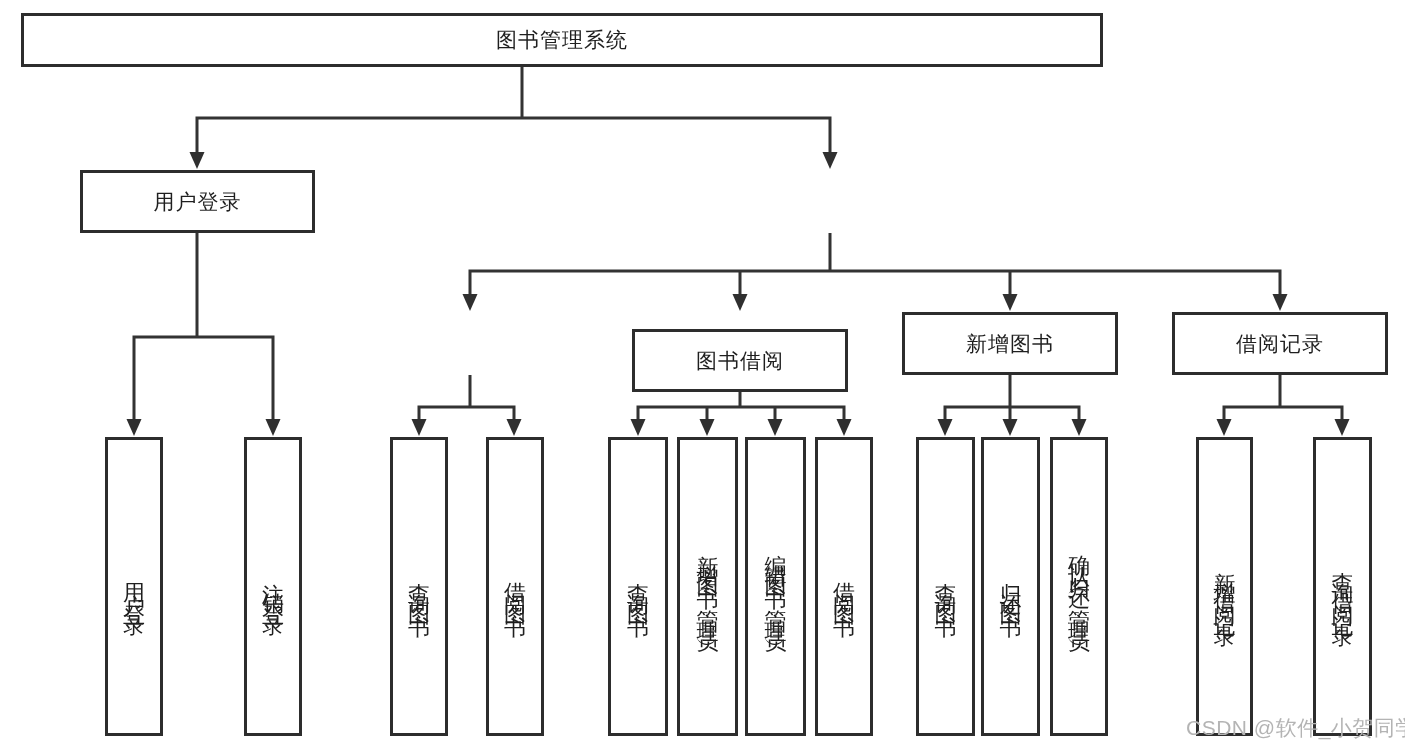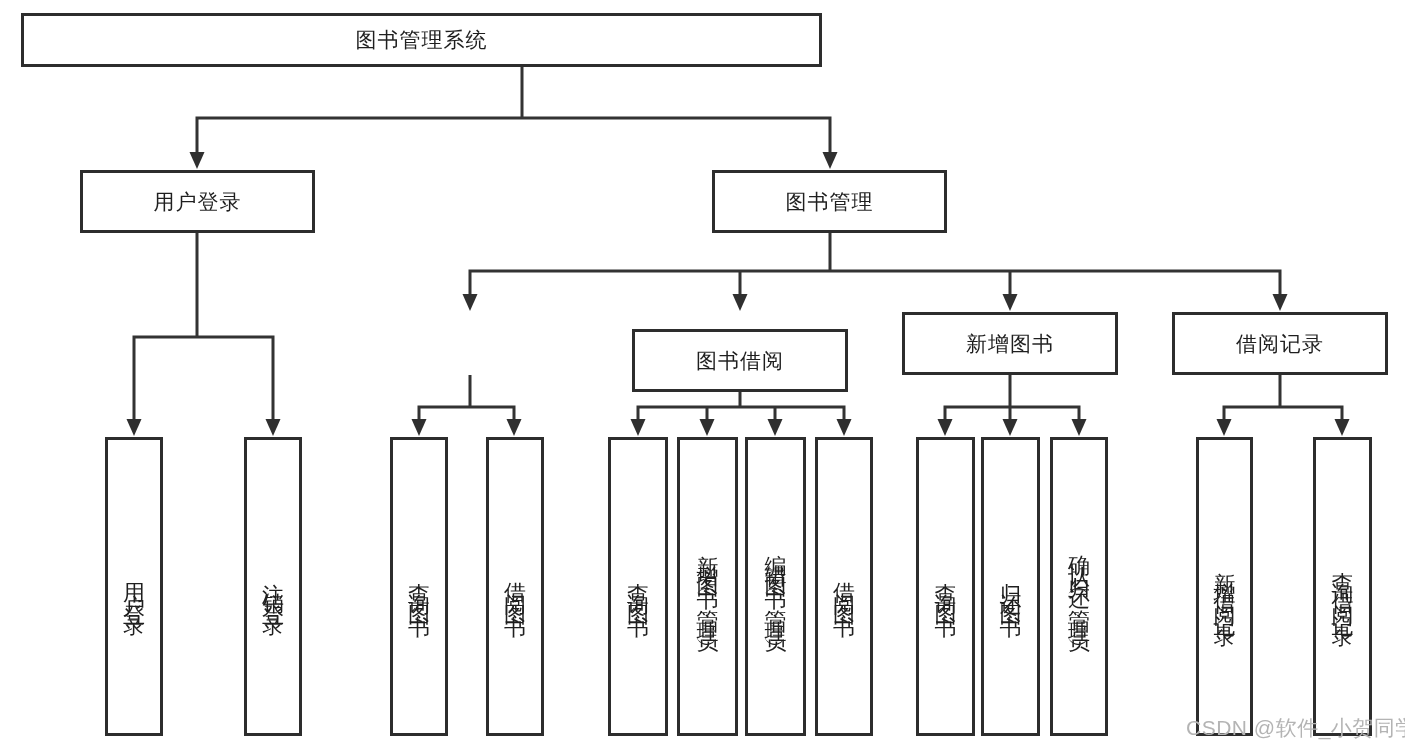--- a/index.html
+++ b/index.html
@@ -41,21 +41,21 @@
     white-space: nowrap;
   }
   .v-label {
     writing-mode: vertical-rl;
     text-orientation: mixed;
     font-size: 22px;
     letter-spacing: 11px;
     line-height: 1;
     white-space: nowrap;
   }
-  .root-box    { left: 21px;   top: 13px;  width: 801px; height: 54px; text-align: right; }
+  .root-box    { left: 21px;   top: 13px;  width: 1082px; height: 54px; text-align: right; }
   .l2-box     { top: 170px; height: 63px; width: 235px; }
   .l3-box     { top: 312px; height: 63px; width: 216px; }
   .leaf-box   { top: 437px; height: 299px; width: 58px; }
   .watermark {
     position: absolute;
     left: 1186px;
     top: 714px;
     z-index: 5;
     font-size: 21px;
     color: #b4b4b4;
@@ -108,23 +108,20 @@
     </g>
   </svg>
 
   <div class="box root-box">
     <span class="h-label">图书管理系统</span>
   </div>
 
   <div class="box l2-box" style="left:80px;">
     <span class="h-label">用户登录</span>
   </div>
-  <div class="box l2-box" style="left:712px;">
-    <span class="h-label">图书管理</span>
-  </div>
 
   <div class="box l3-box" style="left:632px;margin-top:17px;">
     <span class="h-label">图书借阅</span>
   </div>
   <div class="box l3-box" style="left:902px;">
     <span class="h-label">新增图书</span>
   </div>
   <div class="box l3-box" style="left:1172px;">
     <span class="h-label">借阅记录</span>
   </div>

